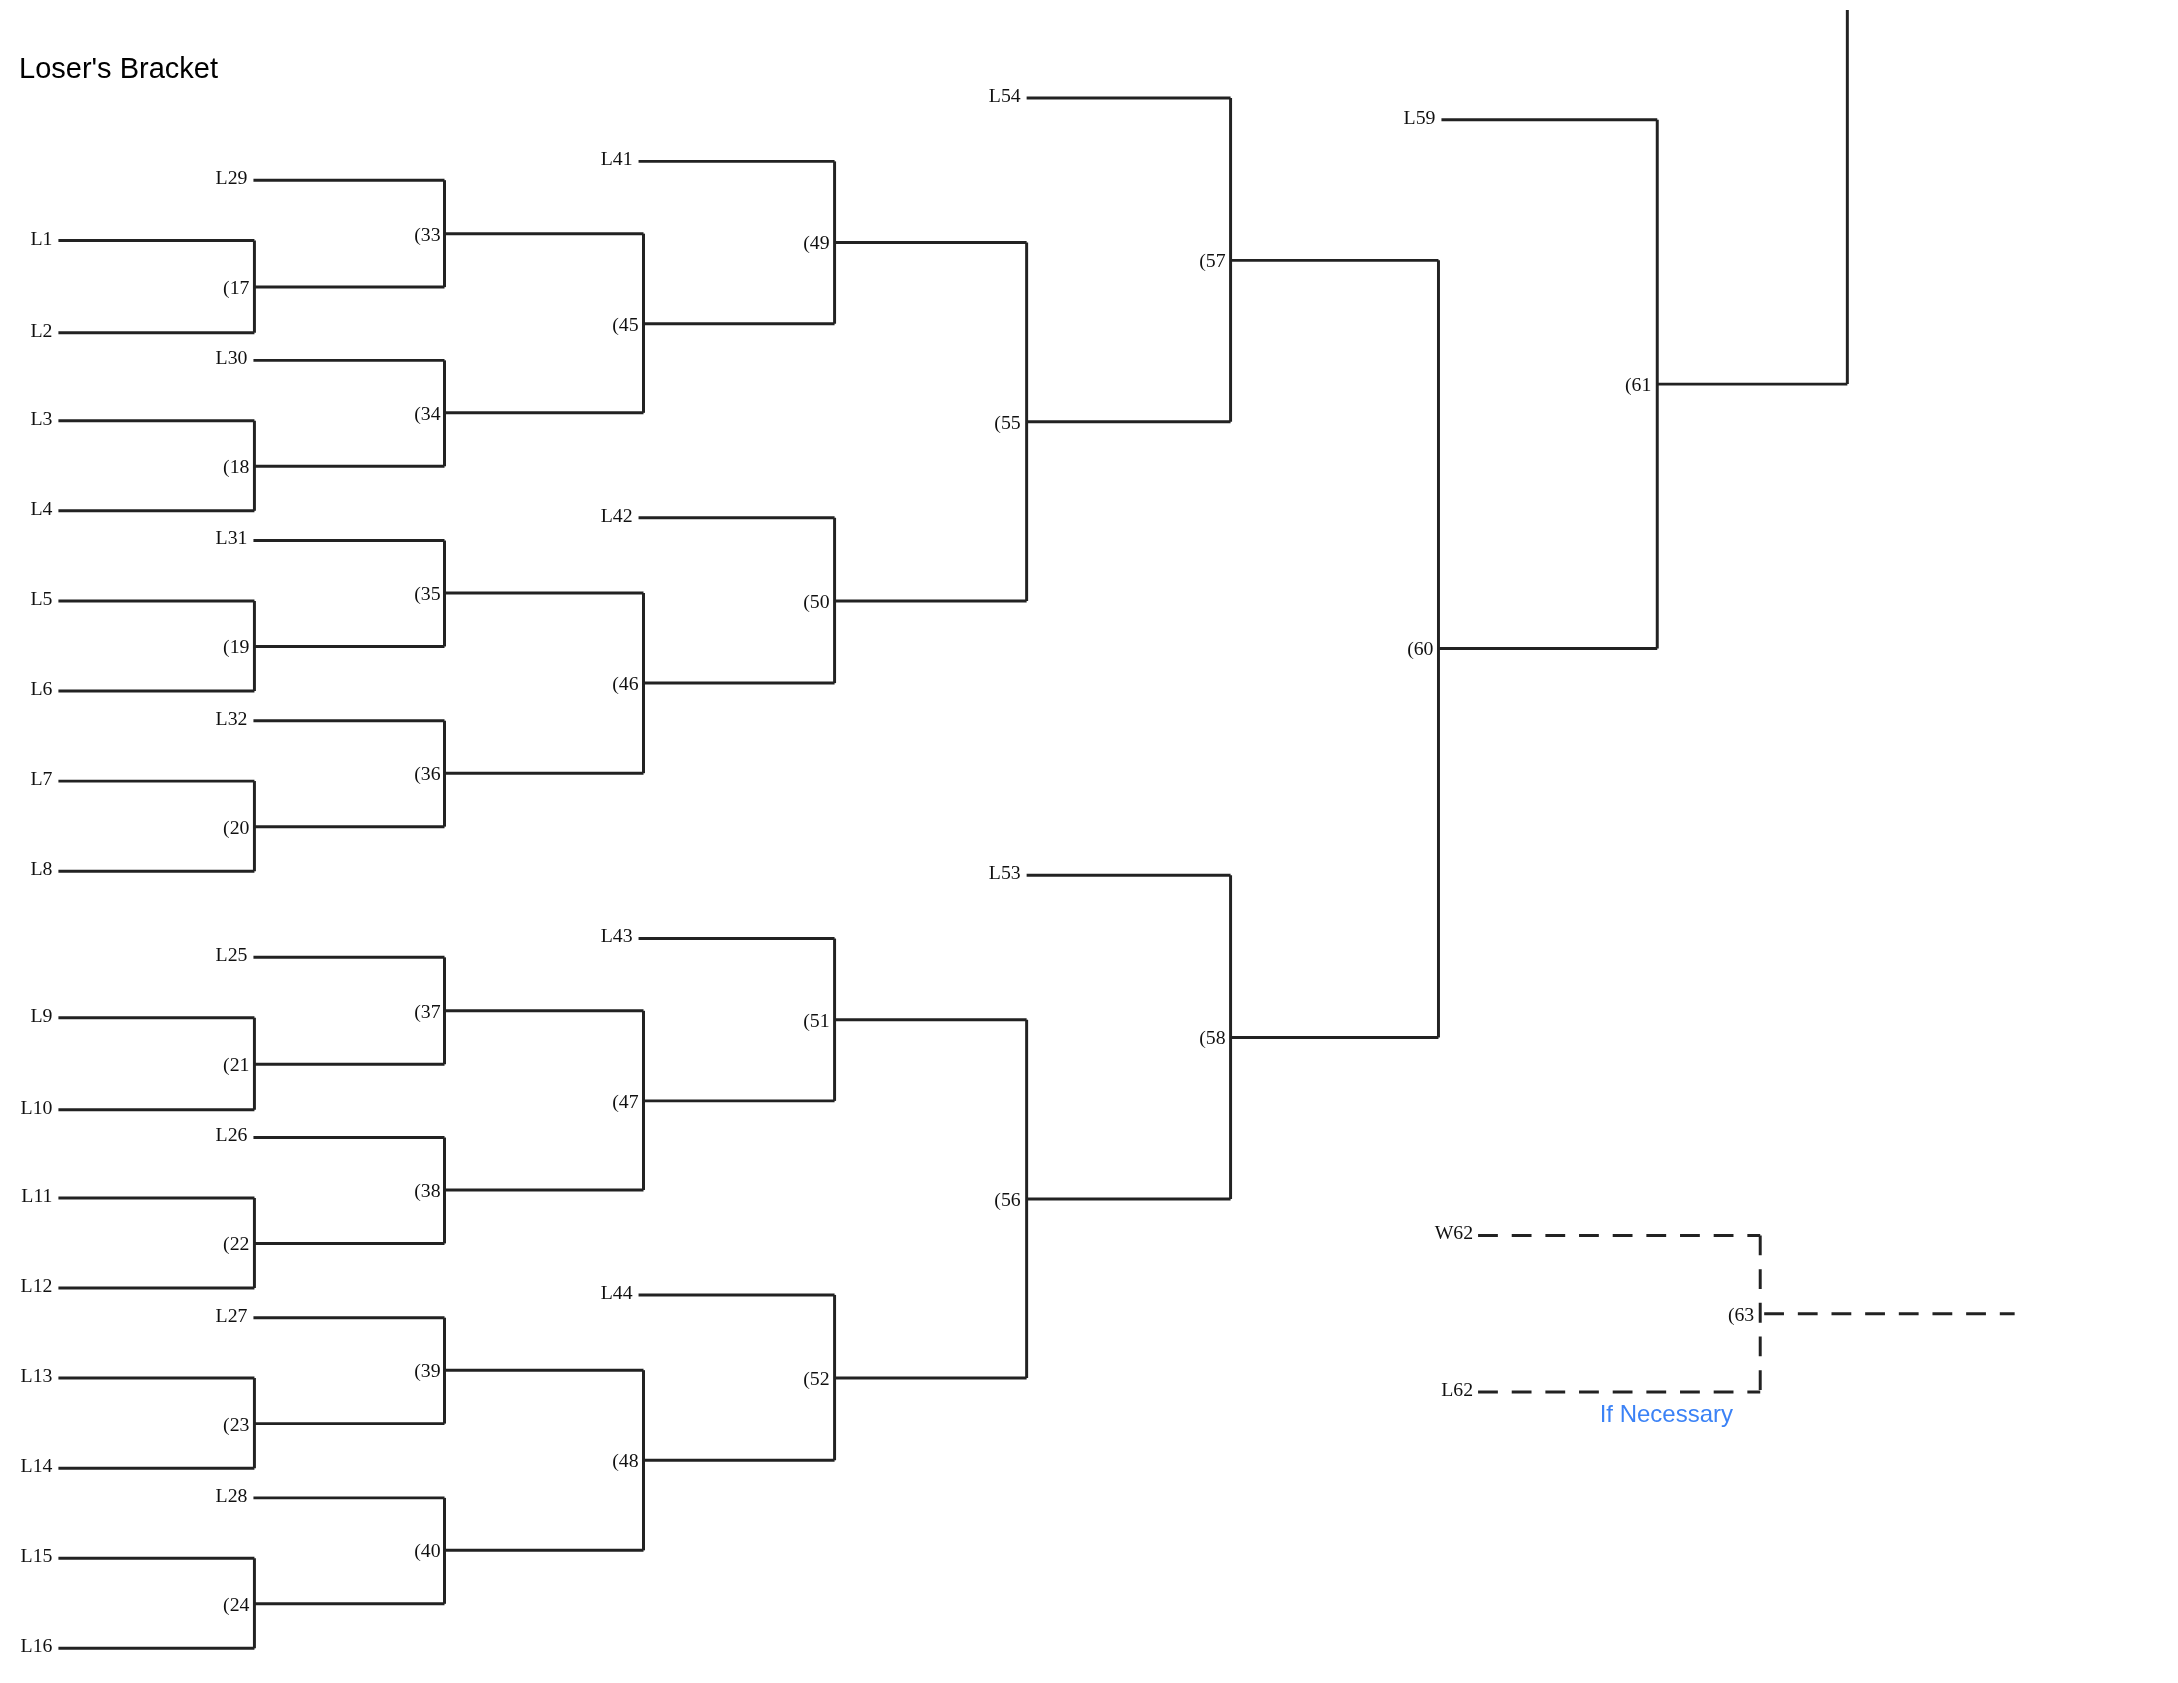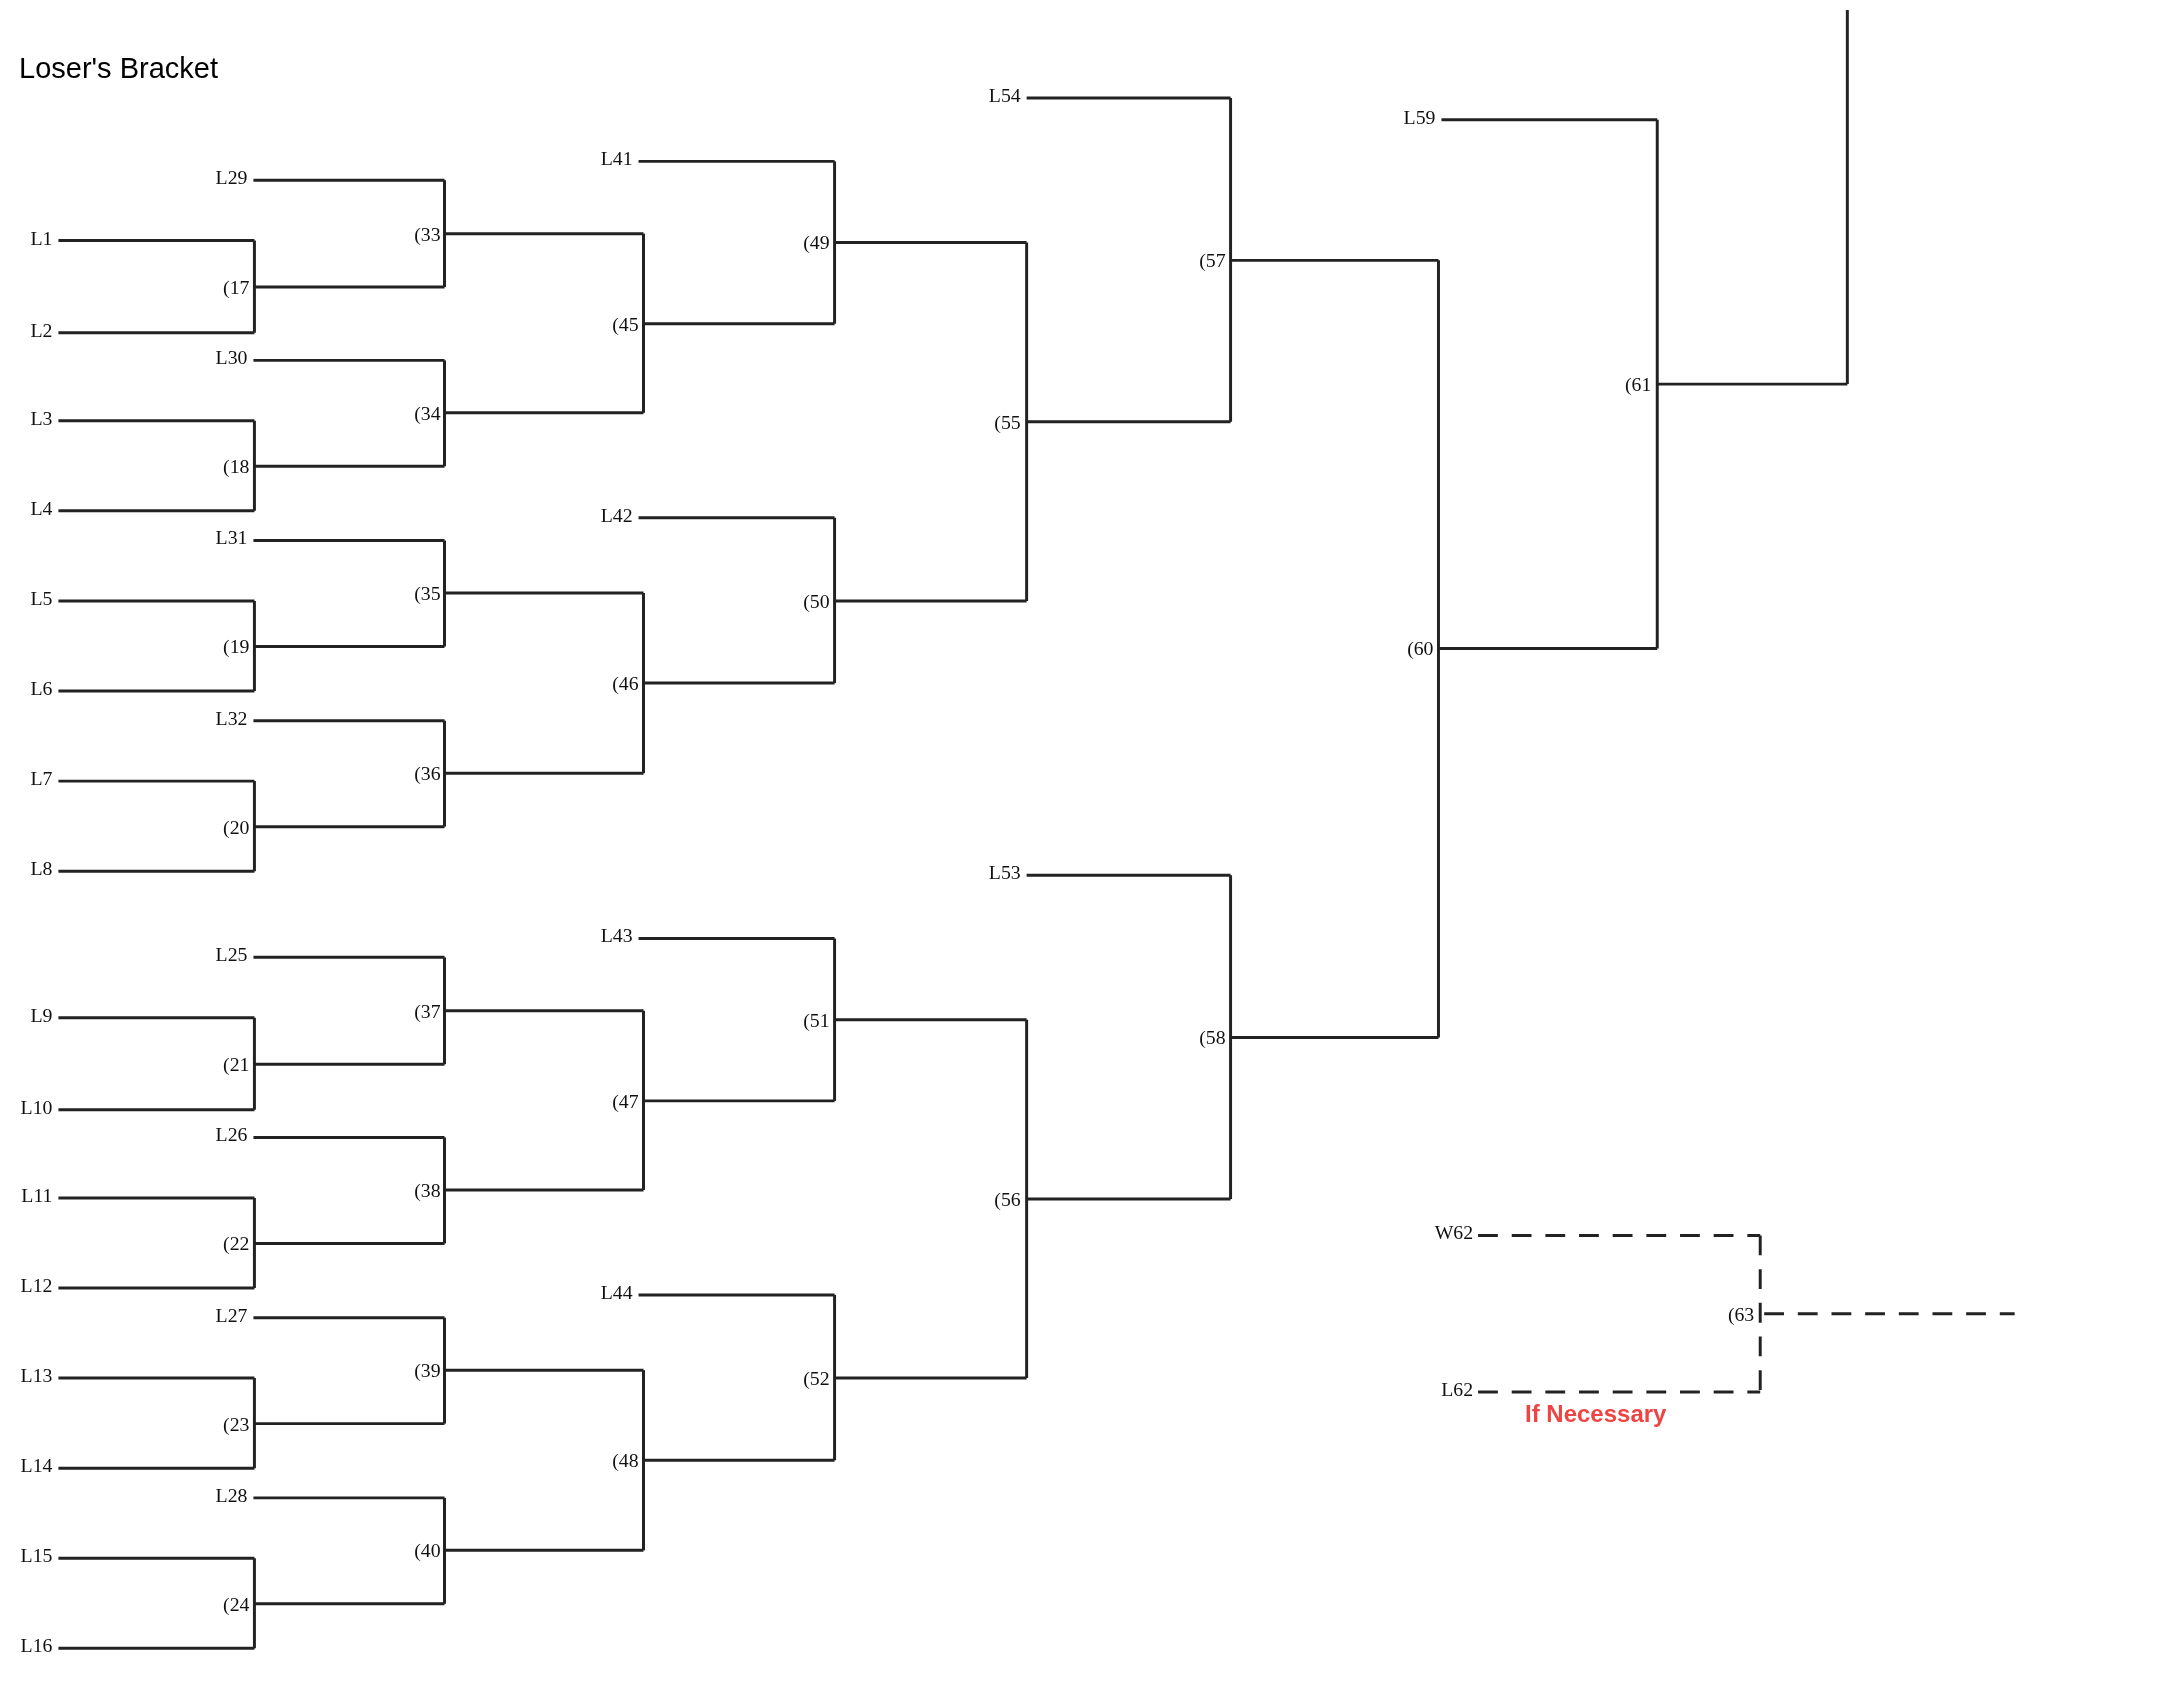--- a/index.html
+++ b/index.html
@@ -12,21 +12,21 @@
   #stage{position:absolute;left:0;top:0;width:2178px;height:1683px;}
   svg#bracket{position:absolute;left:0;top:0;}
   .page-title{
     position:absolute;left:19px;top:8px;
     font-size:29px;font-weight:400;color:#000;
     letter-spacing:0px;
     margin-top:44px;
   }
   .if-necessary{
     position:absolute;left:1525px;top:1400px;width:208px;
-    text-align:left;font-size:24px;font-weight:700;color:#ef4444;
+    text-align:right;font-size:24px;font-weight:400;color:#3b82f6;
   }
   .logo{position:absolute;left:1528px;top:1535px;width:614px;height:129px;}
   .logo-icon{position:absolute;left:0;top:7px;width:116px;height:114px;}
   .logo-word1{
     position:absolute;left:129px;top:-4px;
     font-size:90px;font-weight:900;color:#121212;
     letter-spacing:-2px;line-height:1;
   }
   .logo-word2{
     position:absolute;left:132px;top:82px;

